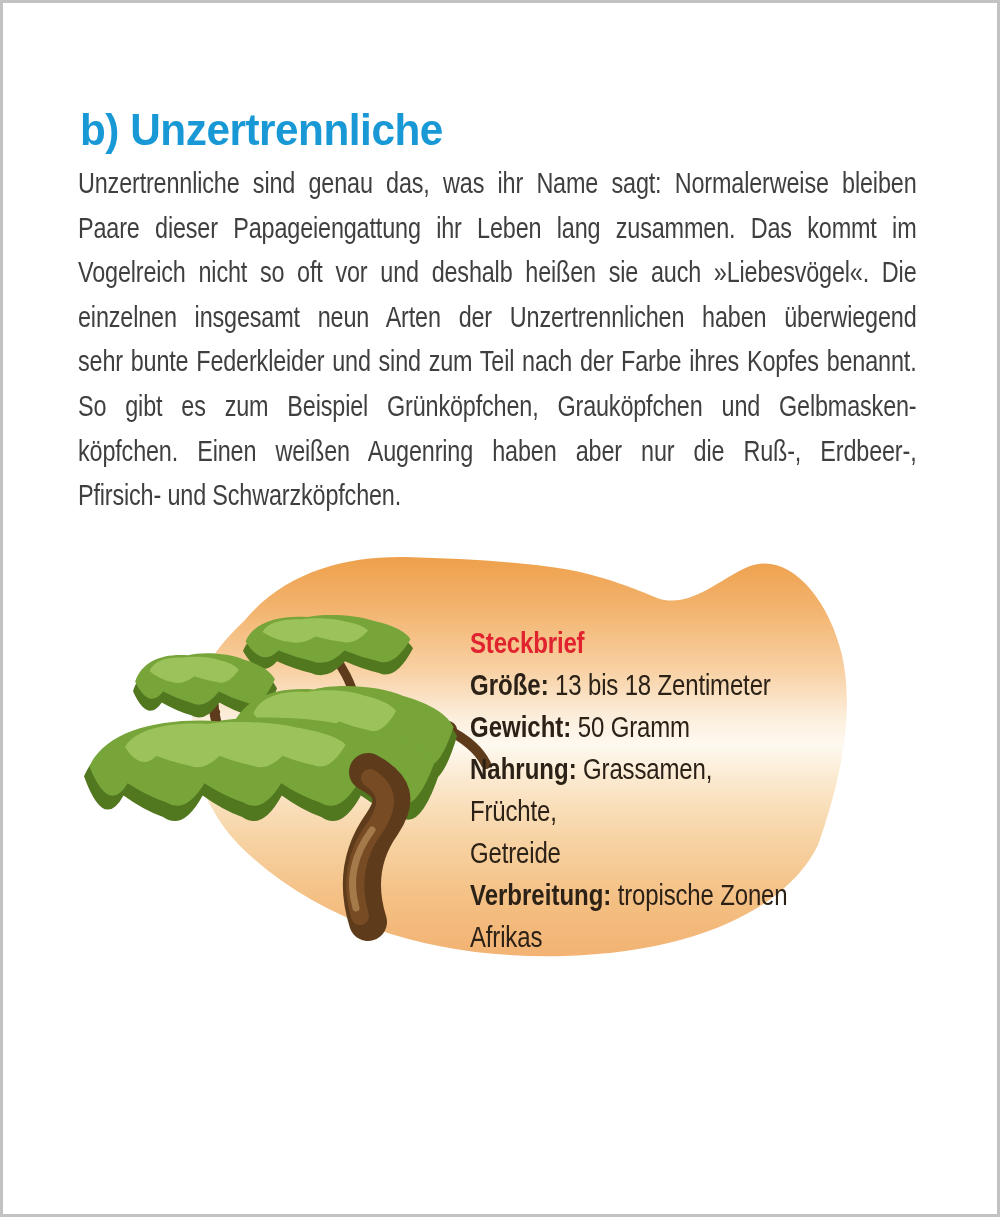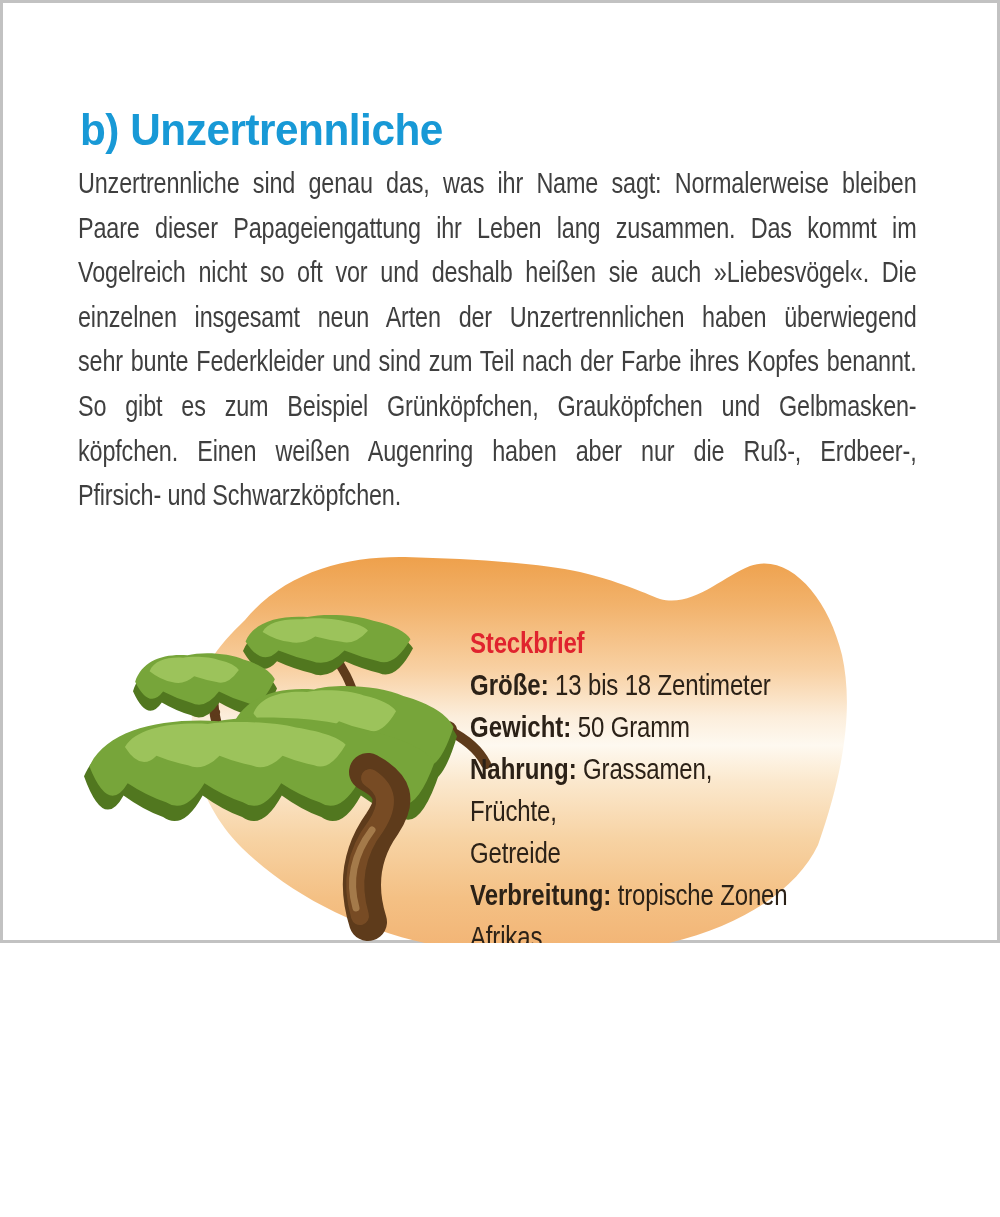--- a/index.html
+++ b/index.html
@@ -1,18 +1,18 @@
 <!DOCTYPE html>
 <html><head>
 <meta charset="utf-8">
 <style>
   html,body{margin:0;padding:0;background:#ffffff;}
   .page{
     position:relative;
-    width:1000px;height:943px;
+    width:1000px;height:1217px;
     background:#ffffff;
     box-shadow: inset 0 0 0 3px #c2c2c2;
     overflow:hidden;
     font-family:"Liberation Sans", sans-serif;
   }
   .heading{
     position:absolute;left:80px;top:74px;
     font-size:45px;font-weight:bold;
     letter-spacing:-0.5px;
     transform:scaleX(0.94);transform-origin:0 0;

